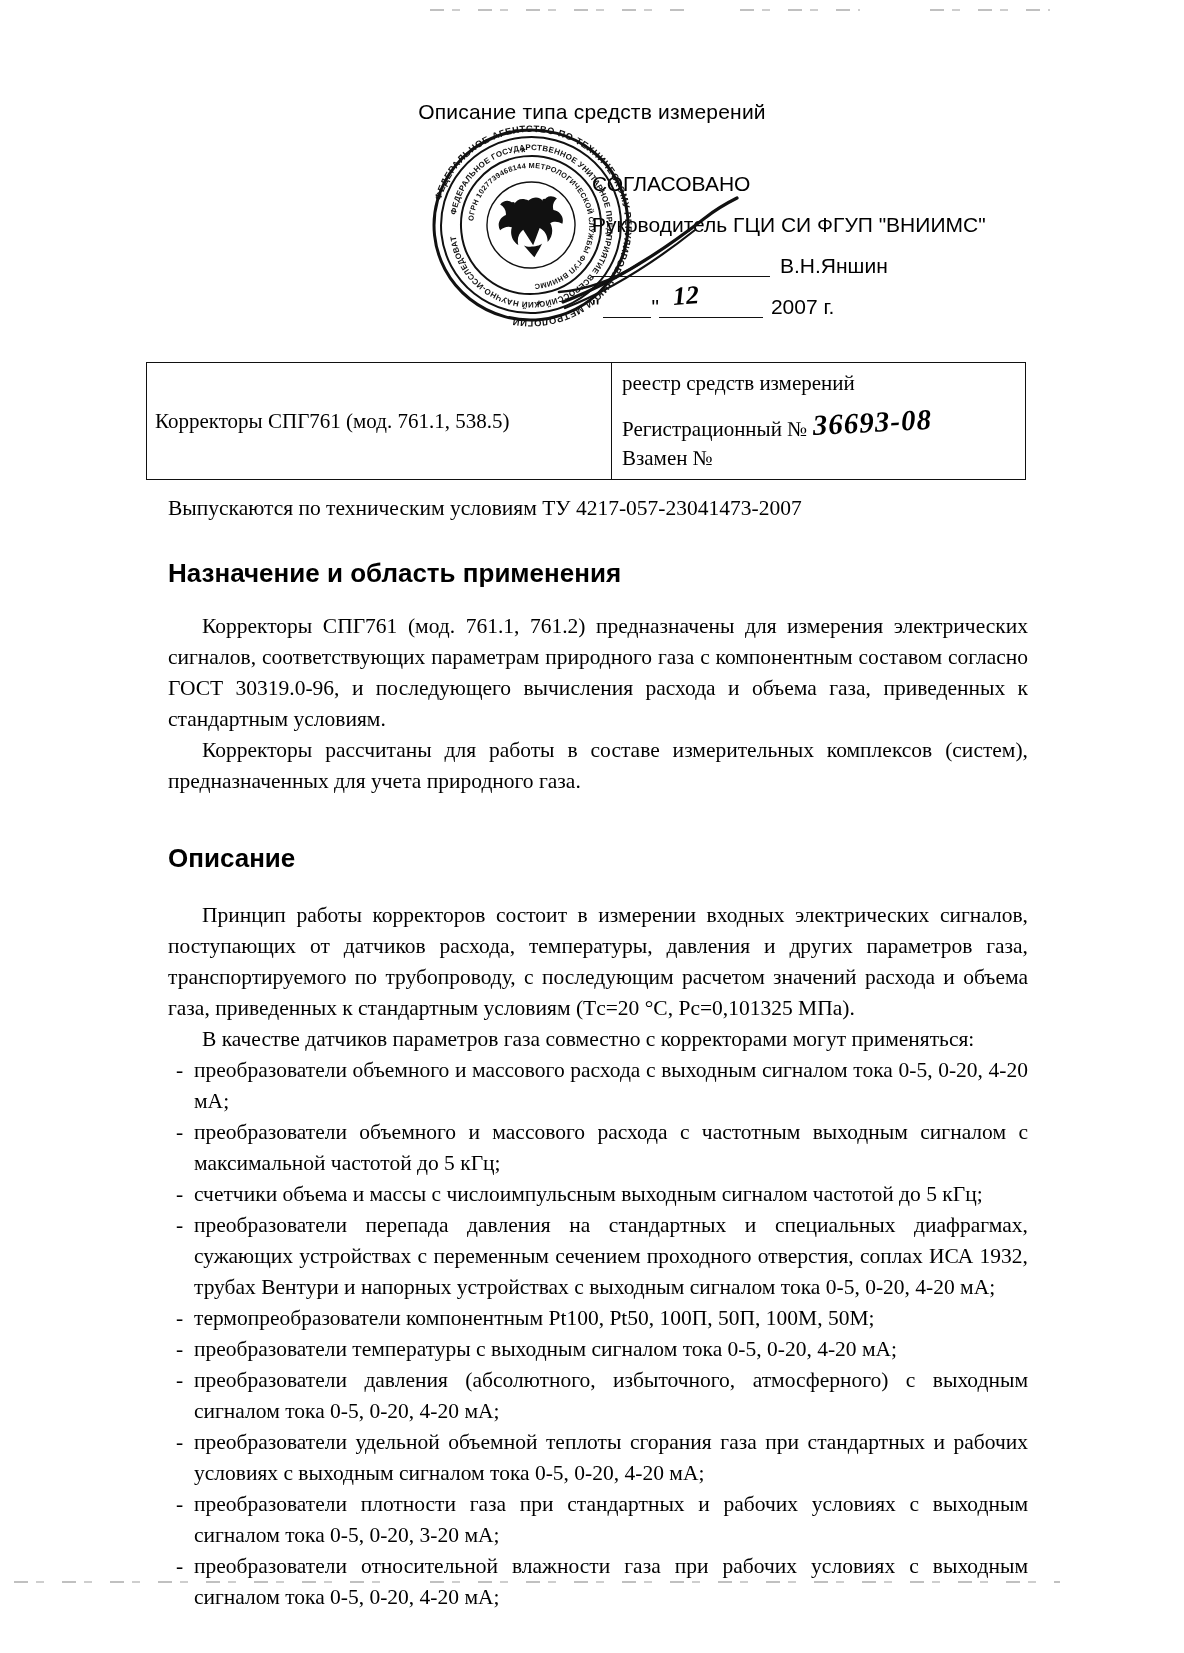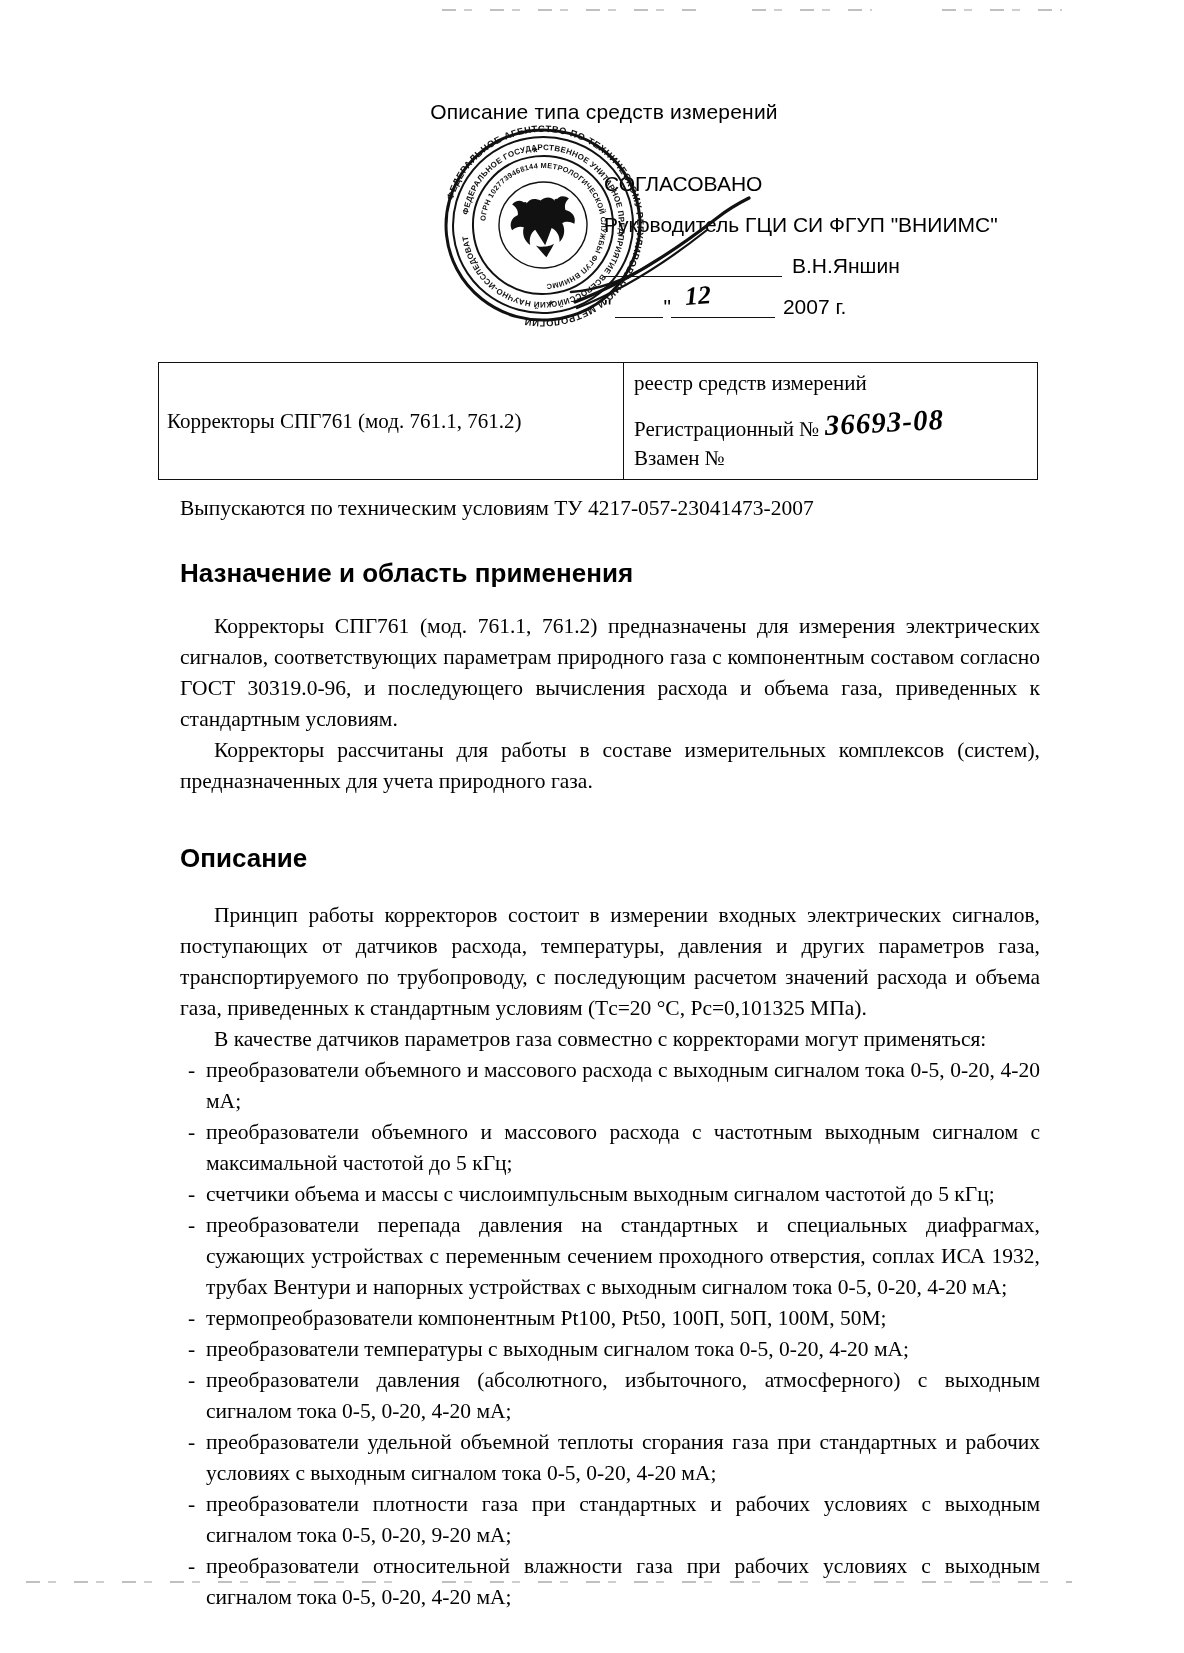--- a/index.html
+++ b/index.html
@@ -10,21 +10,20 @@
   body {
     font-family: "Liberation Serif", serif;
     color: #000000;
   }
   .page {
     position: relative;
     width: 1060px;
     height: 1653px;
     background: #ffffff;
     overflow: hidden;
-    margin-left: 12px;
   }
 
   
   .scan-edge {
     position: absolute;
     height: 2px;
     background: repeating-linear-gradient(
       to right,
       rgba(120,120,120,.55) 0px, rgba(120,120,120,.55) 14px,
       rgba(255,255,255,0) 14px, rgba(255,255,255,0) 22px,
@@ -274,21 +273,21 @@
   <div class="signature">
     <svg width="230" height="120" viewBox="0 0 230 120" aria-hidden="true">
       <path d="M8,112 C 50,96 96,70 150,28 C 160,20 170,14 182,8" fill="none" stroke="#111" stroke-width="3.2" stroke-linecap="round"></path>
       <path d="M10,118 C 46,104 92,78 140,40" fill="none" stroke="#111" stroke-width="2.2" stroke-linecap="round"></path>
       <path d="M4,102 C 30,100 58,90 84,74" fill="none" stroke="#111" stroke-width="2.6" stroke-linecap="round"></path>
     </svg>
   </div>
 
   <div class="reg-table">
     <div class="reg-left">
-      <span class="cell-txt">Корректоры СПГ761 (мод. 761.1, 761.2)</span>
+      <span class="cell-txt">Корректоры СПГ761 (мод. 761.1, 538.5)</span>
     </div>
     <div class="reg-right">
       <div>реестр средств измерений</div>
       <div class="reg-num-row">
         <span>Регистрационный №</span><span class="hand-regnum">36693-08</span>
       </div>
       <div>
         <span>Взамен №</span>
         <span></span>
       </div>
@@ -311,18 +310,18 @@
 
     <ul class="dashlist">
       <li><span class="dash">-</span><span>преобразователи объемного и массового расхода с выходным сигналом тока 0-5, 0-20, 4-20 мА;</span></li>
       <li><span class="dash">-</span><span>преобразователи объемного и массового расхода с частотным выходным сигналом с максимальной частотой до 5 кГц;</span></li>
       <li><span class="dash">-</span><span>счетчики объема и массы с числоимпульсным выходным сигналом частотой до 5 кГц;</span></li>
       <li><span class="dash">-</span><span>преобразователи перепада давления на стандартных и специальных диафрагмах, сужающих устройствах с переменным сечением проходного отверстия, соплах ИСА 1932, трубах Вентури и напорных устройствах с выходным сигналом тока 0-5, 0-20, 4-20 мА;</span></li>
       <li><span class="dash">-</span><span>термопреобразователи компонентным Pt100, Pt50, 100П, 50П, 100М, 50М;</span></li>
       <li><span class="dash">-</span><span>преобразователи температуры с выходным сигналом тока 0-5, 0-20, 4-20 мА;</span></li>
       <li><span class="dash">-</span><span>преобразователи давления (абсолютного, избыточного, атмосферного) с выходным сигналом тока 0-5, 0-20, 4-20 мА;</span></li>
       <li><span class="dash">-</span><span>преобразователи удельной объемной теплоты сгорания газа при стандартных и рабочих условиях с выходным сигналом тока 0-5, 0-20, 4-20 мА;</span></li>
-      <li><span class="dash">-</span><span>преобразователи плотности газа при стандартных и рабочих условиях с выходным сигналом тока 0-5, 0-20, 9-20 мА;</span></li>
+      <li><span class="dash">-</span><span>преобразователи плотности газа при стандартных и рабочих условиях с выходным сигналом тока 0-5, 0-20, 3-20 мА;</span></li>
       <li><span class="dash">-</span><span>преобразователи относительной влажности газа при рабочих условиях с выходным сигналом тока 0-5, 0-20, 4-20 мА;</span></li>
     </ul>
 
   </div>
 </div>
 
 </body></html>

